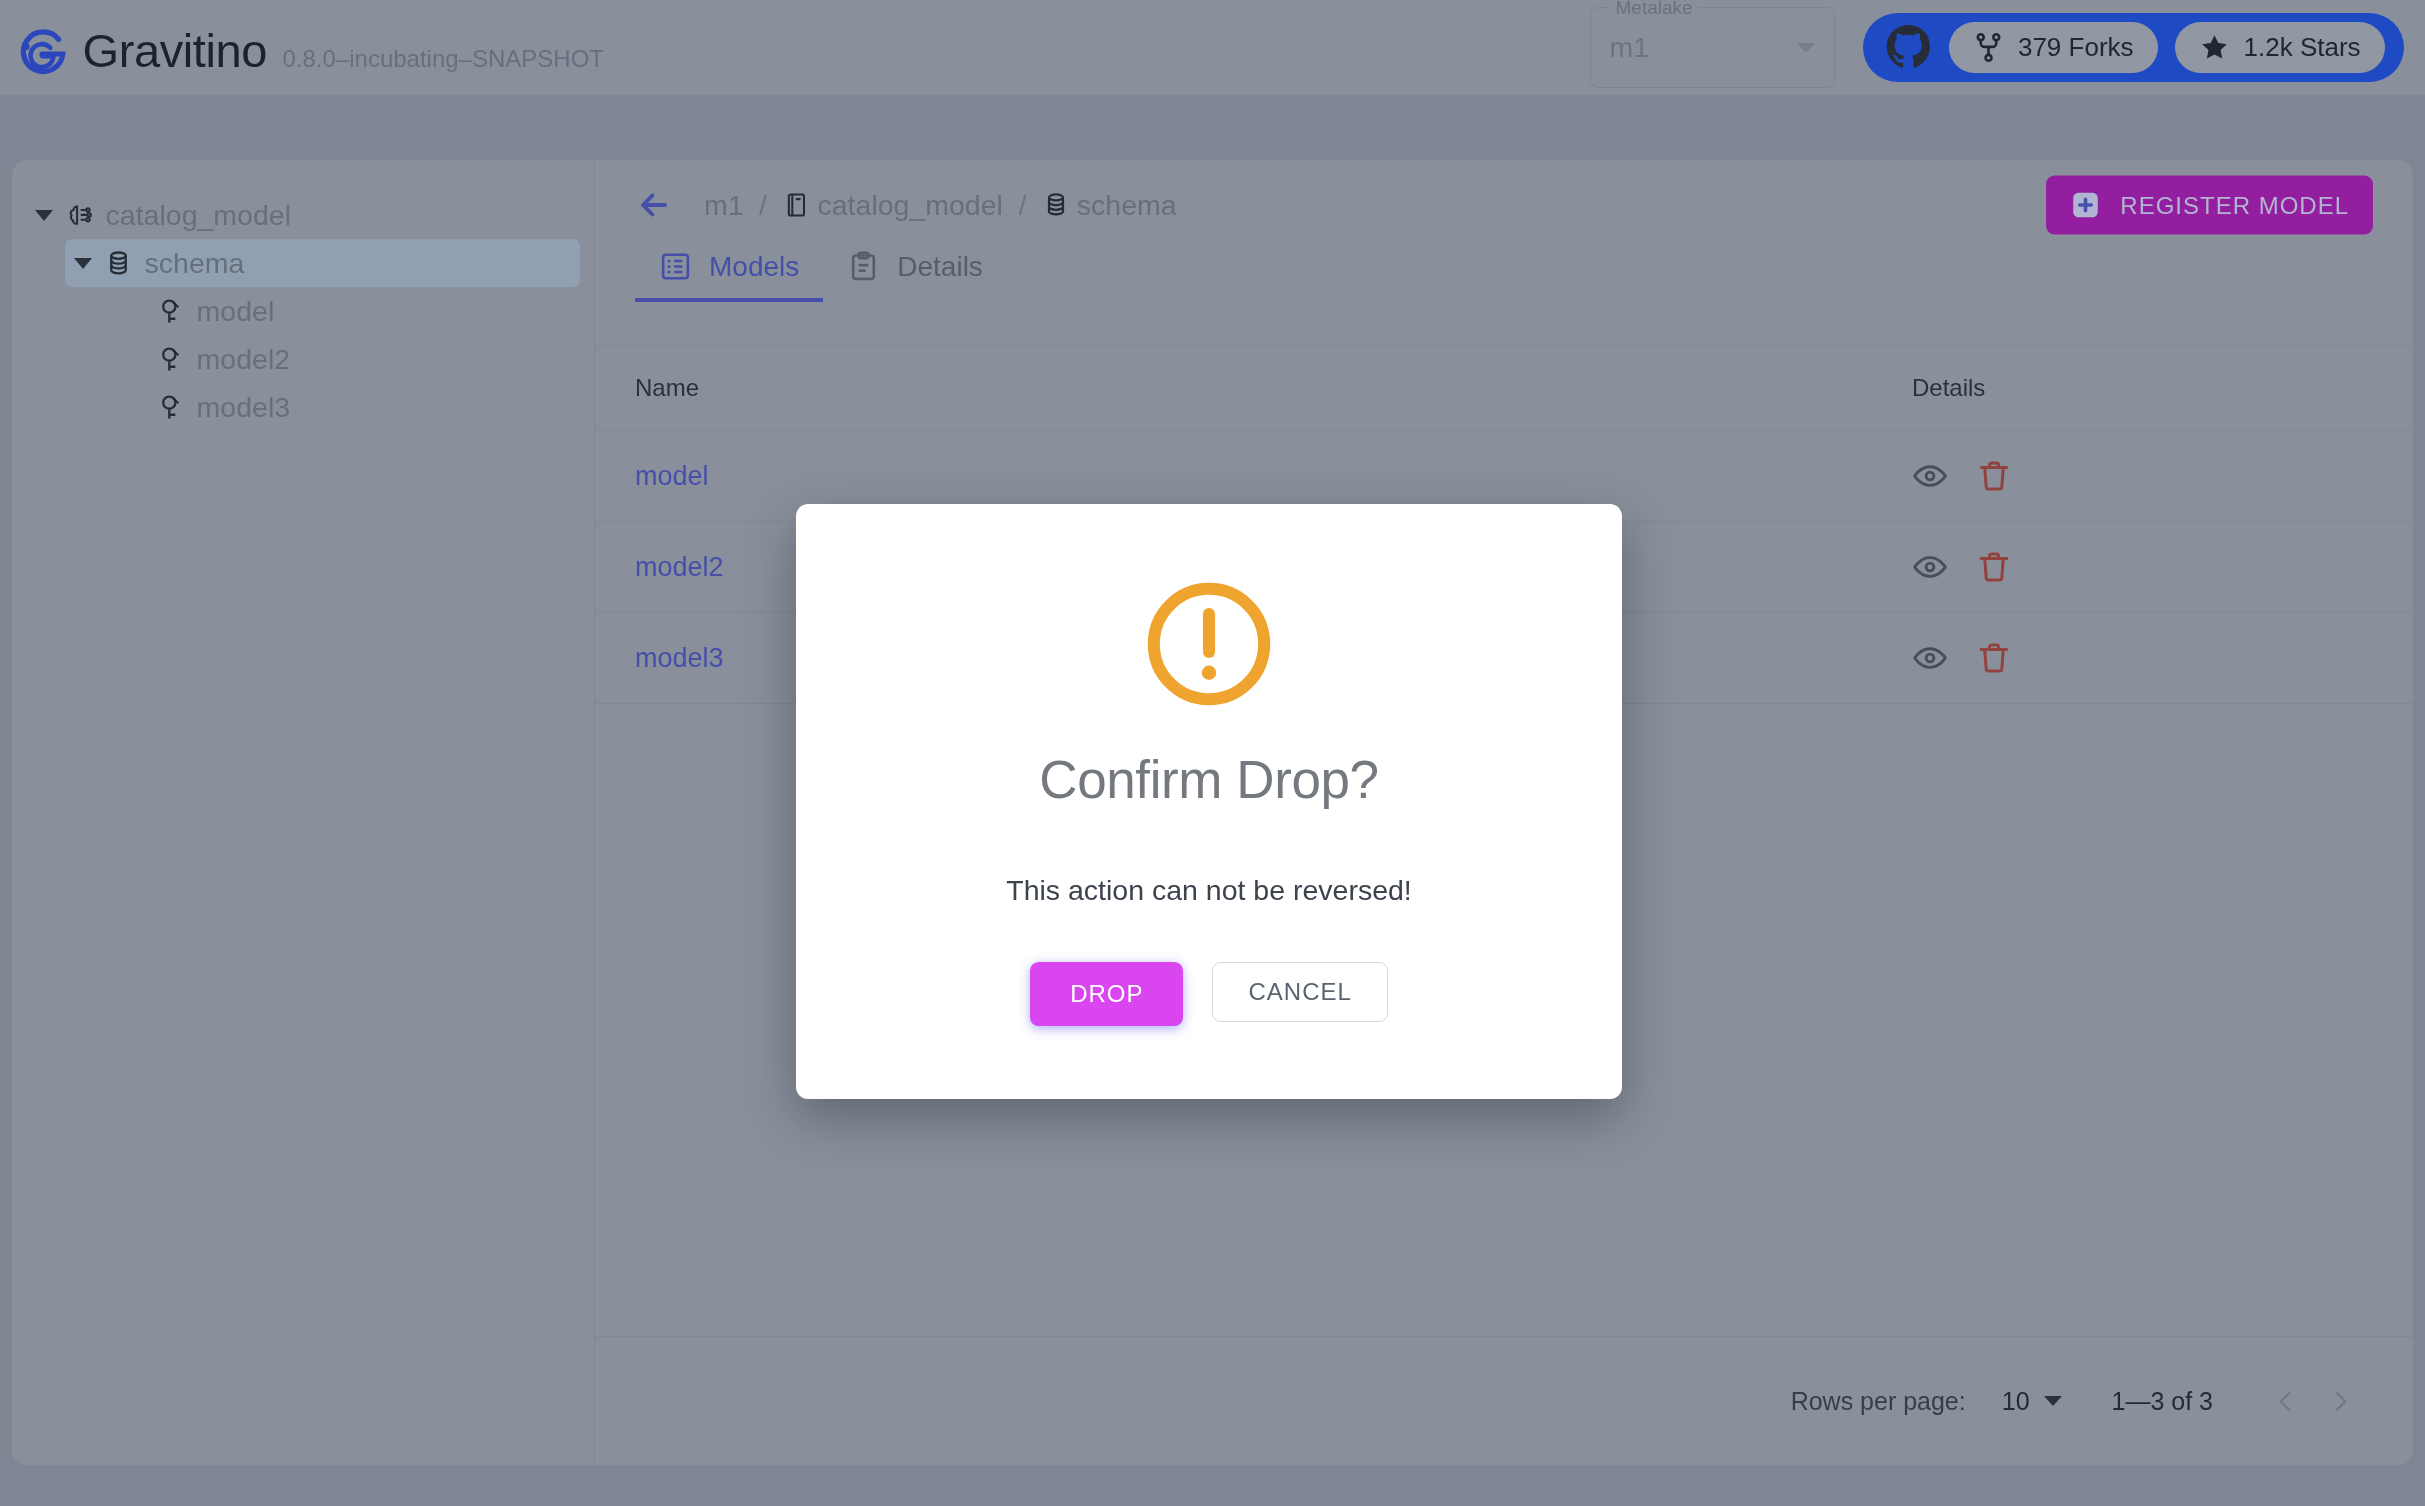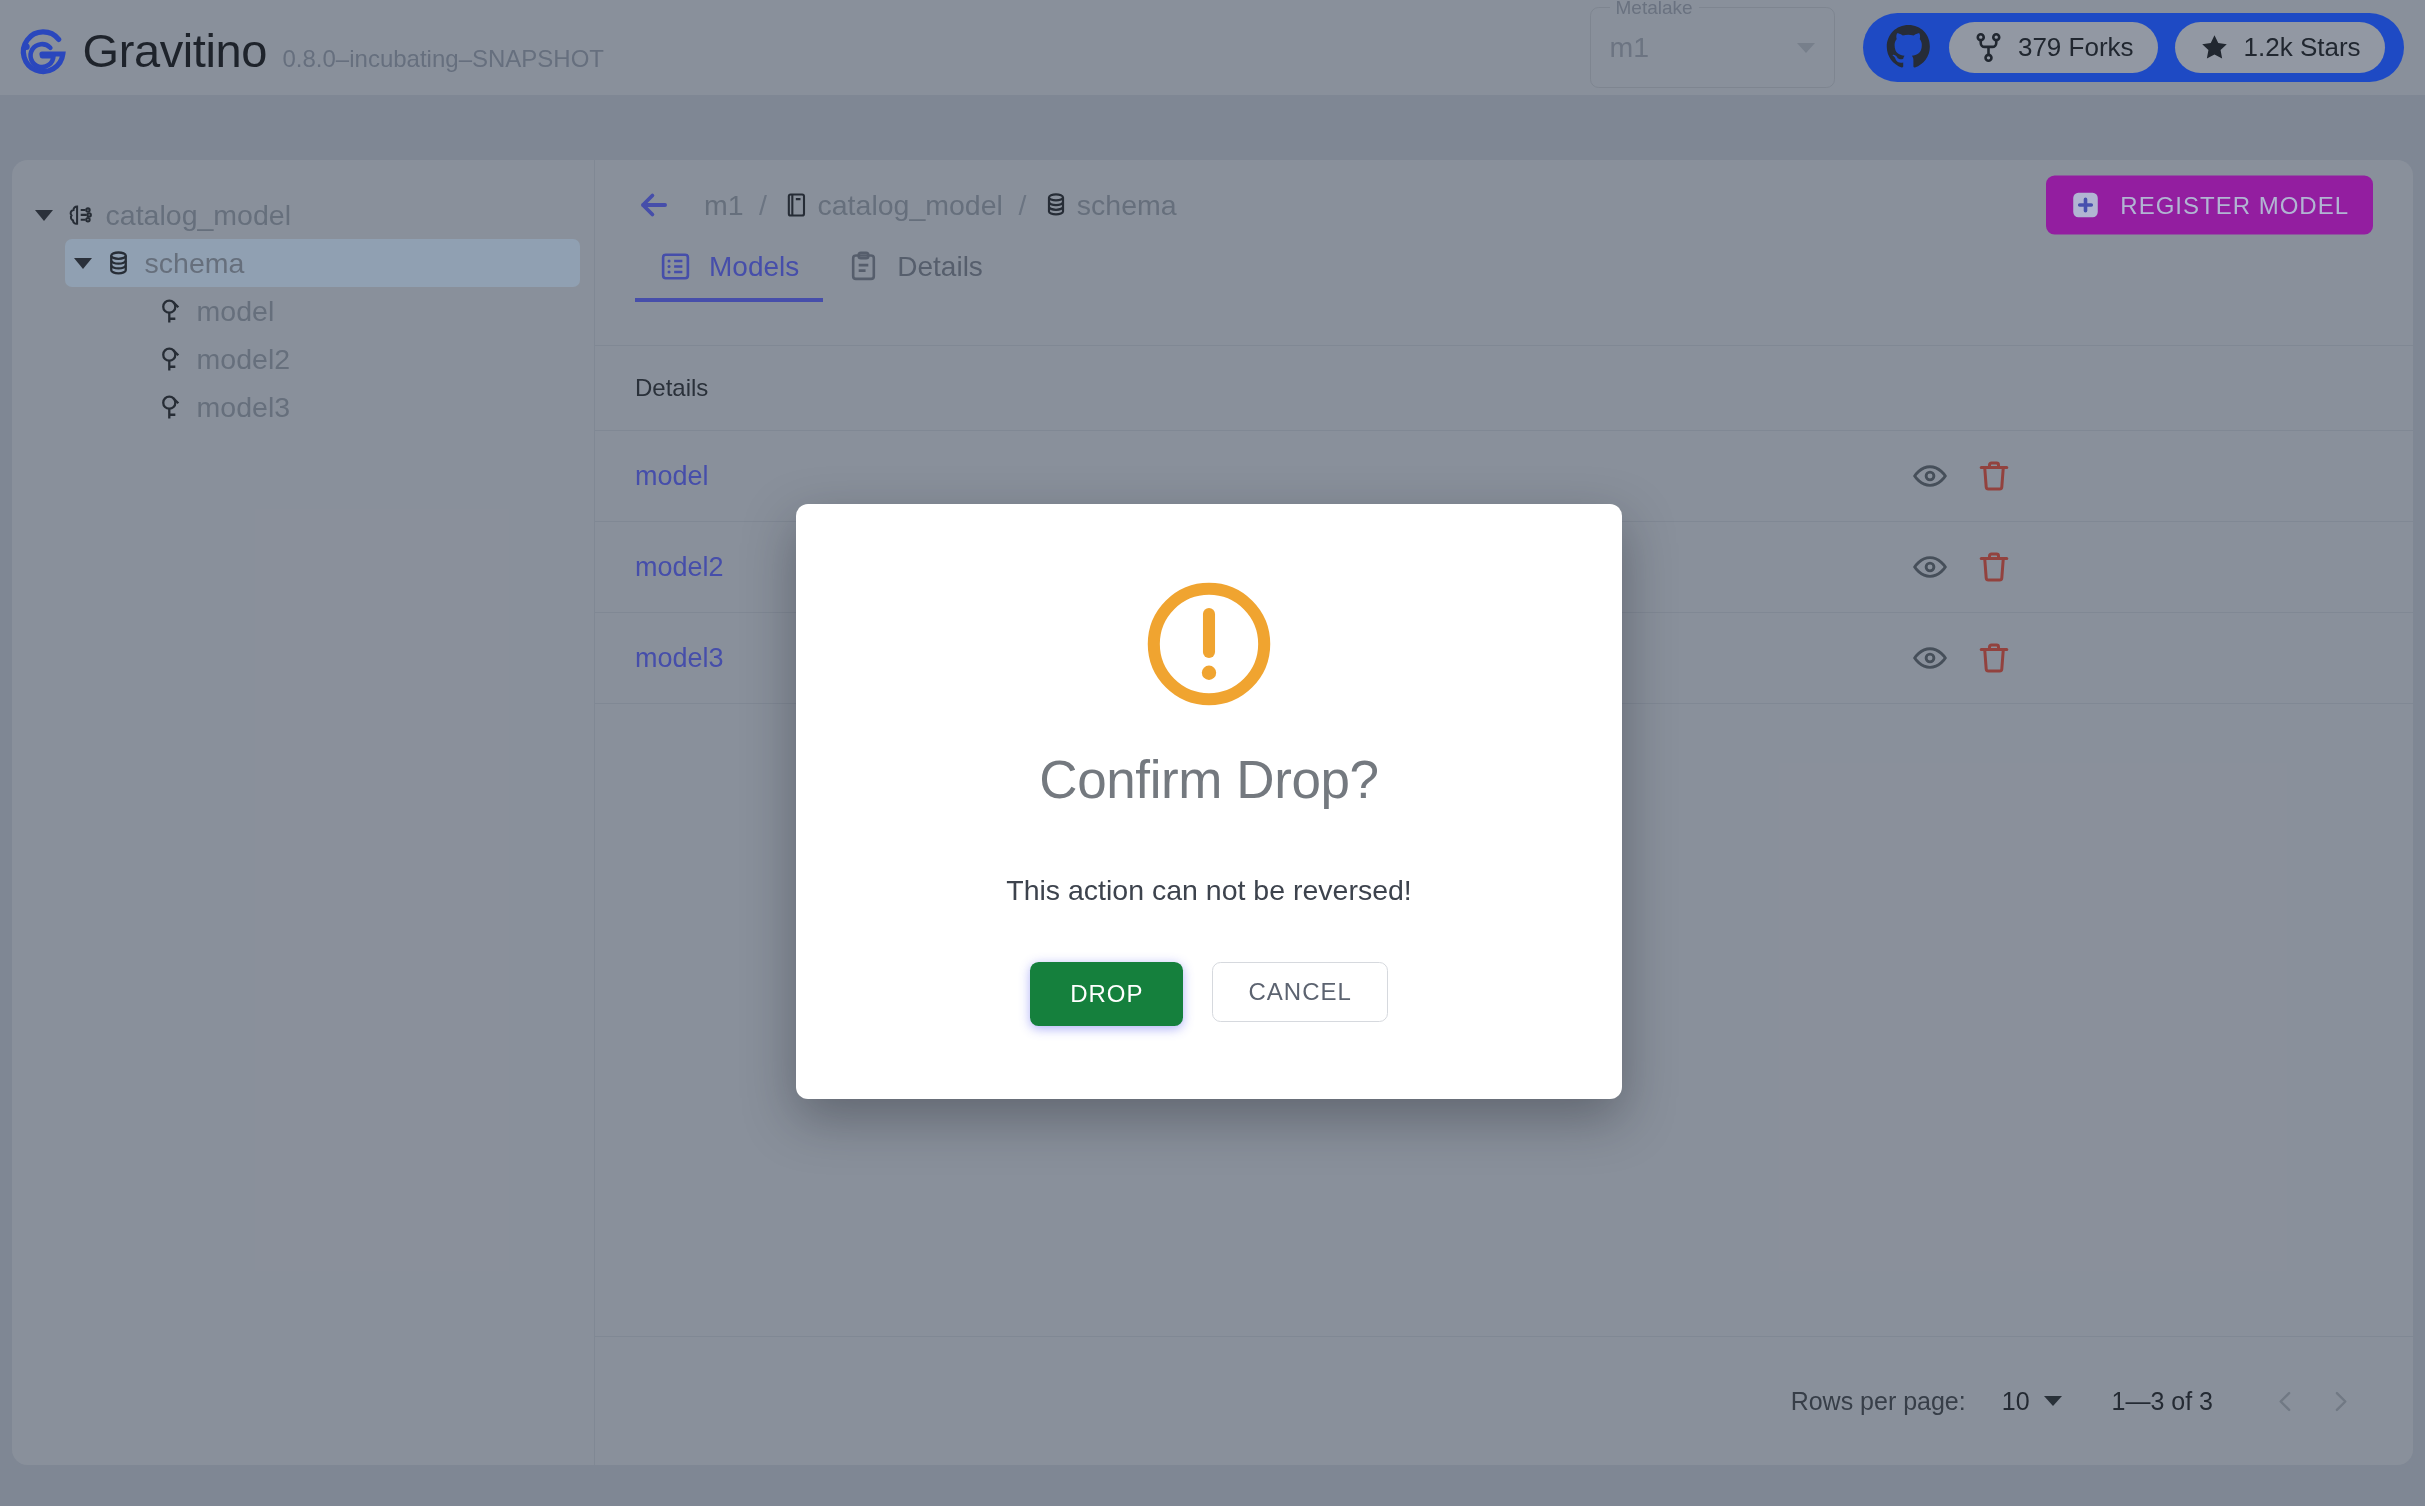--- a/index.html
+++ b/index.html
@@ -157,21 +157,21 @@
     display: flex; flex-direction: column; align-items: center;
   }
   .warn-ico { width: 138px; height: 138px; margin-top: 71px; color: #f0a430; }
   .modal-title {
     font-size: 53px; font-weight: 400; color: #74797f; margin-top: 36px;
     letter-spacing: -0.4px;
   }
   .modal-sub { font-size: 28.5px; color: #3d434d; margin-top: 64px; }
   .modal-actions { display: flex; gap: 29px; margin-top: 55px; }
   .btn-drop {
-    background: #15803d; color: #ffffff; border: none; border-radius: 8.6px;
+    background: #d946ef; color: #ffffff; border: none; border-radius: 8.6px;
     height: 64px; padding: 0 40px; font-size: 24px; letter-spacing: 1px;
     cursor: pointer; box-shadow: 0 2.6px 10.4px rgba(81,89,239,0.45);
   }
   .btn-cancel {
     background: #ffffff; color: #5c6370; border: 1.7px solid #d6d9de; border-radius: 8.6px;
     height: 60px; padding: 0 35px; font-size: 24px; letter-spacing: 1px; cursor: pointer;
   }
 </style>
 </head>
 <body>
@@ -362,20 +362,23 @@
               <rect x="8.5" y="2" width="7" height="4" rx="1.6"></rect>
               <path d="M8.5 11h7M8.5 15h5"></path>
             </svg>
           </span>
           <span>Details</span>
         </div>
       </div>
 
       <div class="table-wrap">
         <div class="t-head">
+          <div class="c-name">
+            <span class="th">Name</span>
+          </div>
           <div class="c-act">
             <span class="th">Details</span>
           </div>
         </div>
 
         <div class="t-row">
           <div class="c-name">
             <span class="cell-link">model</span>
           </div>
           <div class="c-act">

